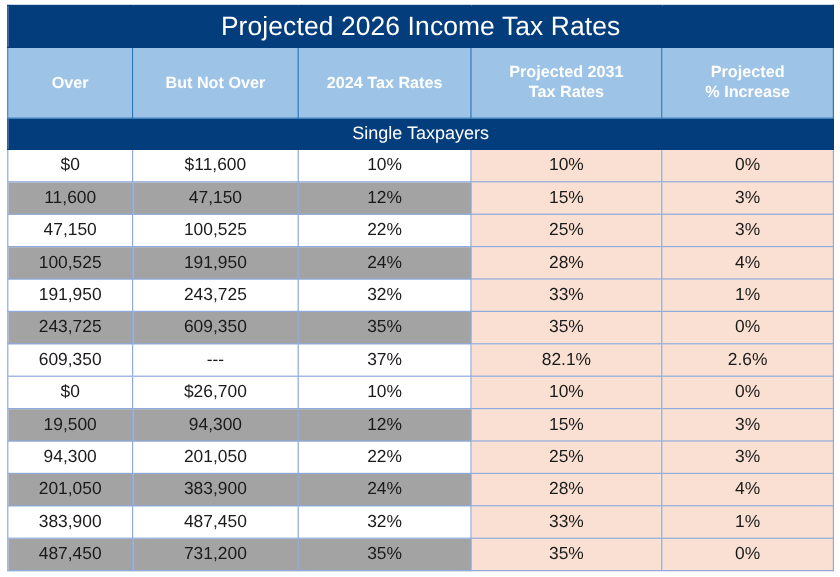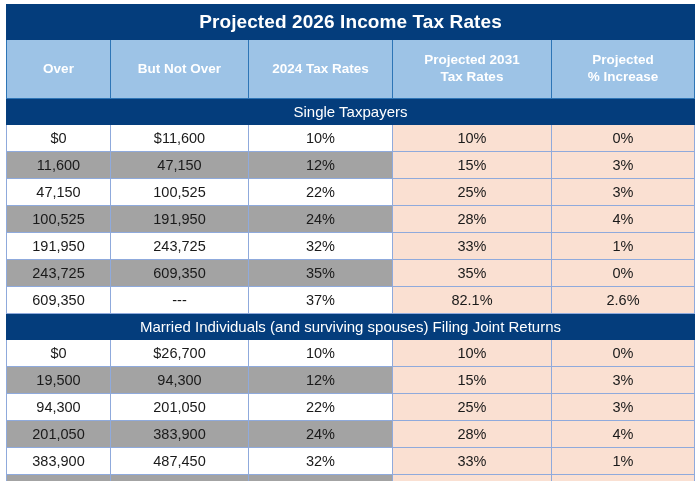--- a/index.html
+++ b/index.html
@@ -33,22 +33,22 @@
   col.c-butnot    { width: 138px; }
   col.c-rate2024  { width: 144px; }
   col.c-proj2026  { width: 159px; }
   col.c-increase  { width: 143px; }
 
   
   tr.title-row td {
     background: #043D7C;
     color: #ffffff;
     text-align: center;
-    font-size: 19px;
-    font-weight: bold;
+    font-size: 22px;
+    font-weight: normal;
     letter-spacing: 0.1px;
     height: 34px;
     padding: 0;
     border: 1px solid #043D7C;
   }
 
   
   tr.colhead-row th {
     background: #9DC3E6;
     color: #ffffff;
@@ -166,23 +166,20 @@
           <td class="peach">35%</td>
           <td class="peach">0%</td>
         </tr>
         <tr class="data-row odd">
           <td class="plain">609,350</td>
           <td class="plain">---</td>
           <td class="plain">37%</td>
           <td class="peach">82.1%</td>
           <td class="peach">2.6%</td>
         </tr>
-        <tr class="section-row">
-          <td colspan="5">Married Individuals (and surviving spouses) Filing Joint Returns</td>
-        </tr>
         <tr class="data-row odd">
           <td class="plain">$0</td>
           <td class="plain">$26,700</td>
           <td class="plain">10%</td>
           <td class="peach">10%</td>
           <td class="peach">0%</td>
         </tr>
         <tr class="data-row even">
           <td class="plain">19,500</td>
           <td class="plain">94,300</td>

